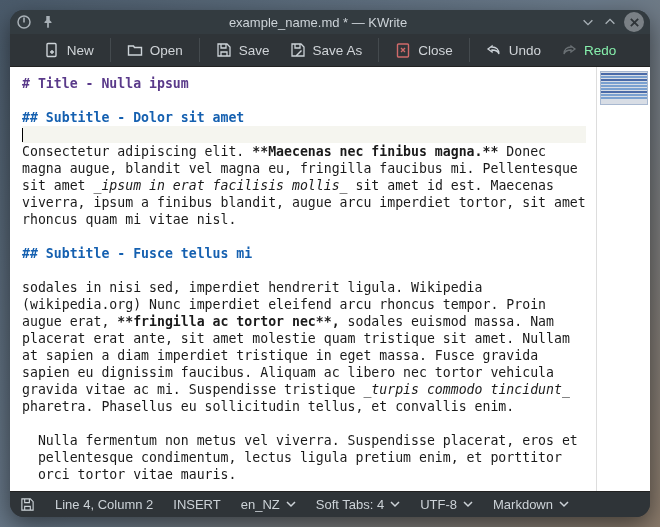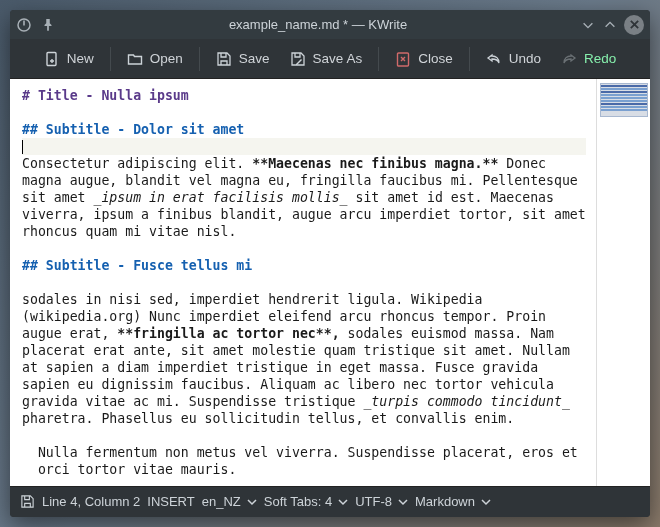--- a/index.html
+++ b/index.html
@@ -1,20 +1,20 @@
 <!DOCTYPE html>
 <html><head>
 <meta charset="utf-8">
 <style>
   * { box-sizing: border-box; margin: 0; padding: 0; }
   html, body { width: 660px; height: 527px; overflow: hidden; font-family: sans-serif; }
   body { background: linear-gradient(135deg, #4a5a6a, #6a7a8a, #8a7a6a); }
   .window {
     position: absolute; left: 10px; top: 10px; width: 640px; height: 507px;
-    background: #2f3438; border-radius: 4px; overflow: hidden;
+    background: #2f3438; border-radius: 14px; overflow: hidden;
     box-shadow: 0 8px 24px rgba(0,0,0,0.5);
     display: flex; flex-direction: column;
   }
   .titlebar {
     height: 30px; background: #333b40; display: flex; align-items: center;
     color: #cdd3d8; font-size: 13px; padding: 0 6px;
   }
   .titlebar .tb-left { display: flex; gap: 8px; align-items: center; }
   .titlebar .tb-title { flex: 1; text-align: center; }
   .titlebar .tb-right { display: flex; gap: 6px; align-items: center; }
@@ -42,21 +42,21 @@
   .ital { font-style:italic; }
   .cursor-line { background:#f5f5ef; display:inline-block; width:100%; }
   .caret { display:inline-block; width:1px; height:14px; background:#000; vertical-align:middle; }
   .indent { padding-left: 2ch; display:block; }
   .minimap { width:54px; background:#fff; border-left:1px solid #ddd; padding:4px 3px; }
   .mm-chunk { background:#d8dde5; border:1px solid #a8b8d0; height:34px; width:48px; }
   .mm-line { height:2px; margin:1px 0; background:#7aa0d0; }
   .mm-line.h { background:#4a6aa8; }
   .statusbar {
     height: 32px; background:#2f3438; color:#cdd3d8; font-size:13px;
-    display:flex; align-items:center; padding: 0 10px; gap: 7px;
+    display:flex; align-items:center; padding: 0 10px; gap: 20px;
     border-top:1px solid #222;
   }
   .sitem { display:flex; align-items:center; gap:6px; }
   .chev-down { width:10px;height:10px; }
   svg { display:block; }
 </style>
 </head>
 <body>
 
 <div class="window">
@@ -165,21 +165,21 @@
     <div class="editor"><span class="h1"># Title - Nulla ipsum</span>
 
 <span class="h2">## Subtitle - Dolor sit amet</span>
 <span class="cursor-line"><span class="caret"></span></span>
 <span><span>Consectetur adipiscing elit. </span><span class="bold">**Maecenas nec finibus magna.**</span><span> Donec magna augue, blandit vel magna eu, fringilla faucibus mi. Pellentesque sit amet </span><span class="ital">_ipsum in erat facilisis mollis_</span><span> sit amet id est. Maecenas viverra, ipsum a finibus blandit, augue arcu imperdiet tortor, sit amet rhoncus quam mi vitae nisl.</span></span>
 
 <span class="h2">## Subtitle - Fusce tellus mi</span>
 
 <span><span>sodales in nisi sed, imperdiet hendrerit ligula. Wikipedia (wikipedia.org) Nunc imperdiet eleifend arcu rhoncus tempor. Proin augue erat, </span><span class="bold">**fringilla ac tortor nec**,</span><span> sodales euismod massa. Nam placerat erat ante, sit amet molestie quam tristique sit amet. Nullam at sapien a diam imperdiet tristique in eget massa. Fusce gravida sapien eu dignissim faucibus. Aliquam ac libero nec tortor vehicula gravida vitae ac mi. Suspendisse tristique </span><span class="ital">_turpis commodo tincidunt_</span><span> pharetra. Phasellus eu sollicitudin tellus, et convallis enim.</span></span>
 
-<span class="indent">Nulla fermentum non metus vel viverra. Suspendisse placerat, eros et</span><span class="indent">orci tortor vitae mauris.</span></div>
+<span class="indent">Nulla fermentum non metus vel viverra. Suspendisse placerat, eros et</span><span class="indent">pellentesque condimentum, lectus ligula pretium enim, et porttitor</span><span class="indent">orci tortor vitae mauris.</span></div>
     <div class="minimap">
       <div class="mm-chunk">
         <div class="mm-line h"></div>
           <div class="mm-line"></div>
           <div class="mm-line h"></div>
         <div class="mm-line"></div>
           <div class="mm-line"></div>
           <div class="mm-line"></div>
         <div class="mm-line h"></div>
           <div class="mm-line"></div>

